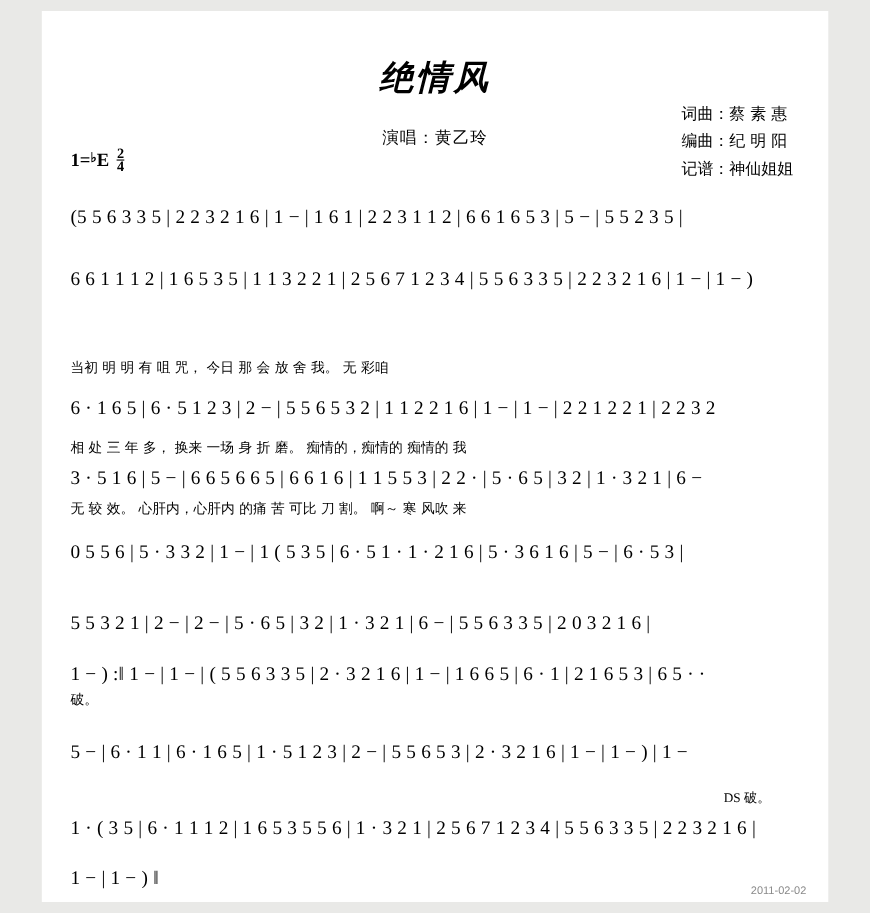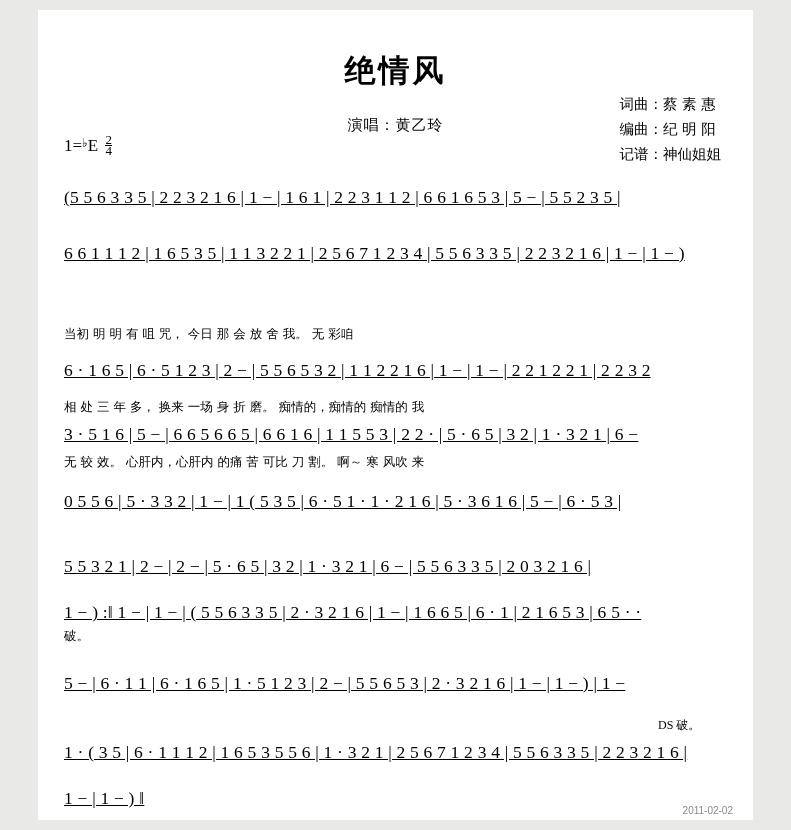--- a/index.html
+++ b/index.html
@@ -16,20 +16,21 @@
     overflow:hidden;
   }
   .title{
     text-align:center;
     font-family:"DejaVu Sans", sans-serif;
     font-size:31px;
     font-weight:bold;
     letter-spacing:3px;
     margin-top:40px;
     color:#000;
+    font-style:italic;
   }
   .singer{
     text-align:center;
     font-family:"DejaVu Sans", sans-serif;
     font-size:15px;
     margin-top:24px;
     letter-spacing:1px;
     color:#000;
   }
   .credits{
@@ -40,20 +41,21 @@
     line-height:25px;
     text-align:left;
     color:#000;
   }
   .keysig{
     position:absolute;
     left:26px;top:125px;
     font-family:"Liberation Serif", serif;
     font-size:17px;
     color:#000;
+    font-weight:bold;
   }
   .keysig .flat{font-size:12px;vertical-align:4px;}
   .frac{
     display:inline-block;
     vertical-align:-4px;
     text-align:center;
     line-height:10px;
     font-size:13px;
     margin-left:3px;
   }
@@ -61,21 +63,20 @@
   .frac .den{display:block;border-top:1.4px solid #000;}
   .staff{
     position:absolute;
     left:26px;
     width:668px;
     font-family:"Liberation Serif", serif;
     font-size:17.5px;
     color:#000;
     white-space:nowrap;
     letter-spacing:0.2px;
-    text-decoration:underline;
   }
   .lyr{
     position:absolute;
     left:26px;
     width:668px;
     font-family:"DejaVu Sans", sans-serif;
     font-size:12.5px;
     color:#000;
     white-space:nowrap;
   }

